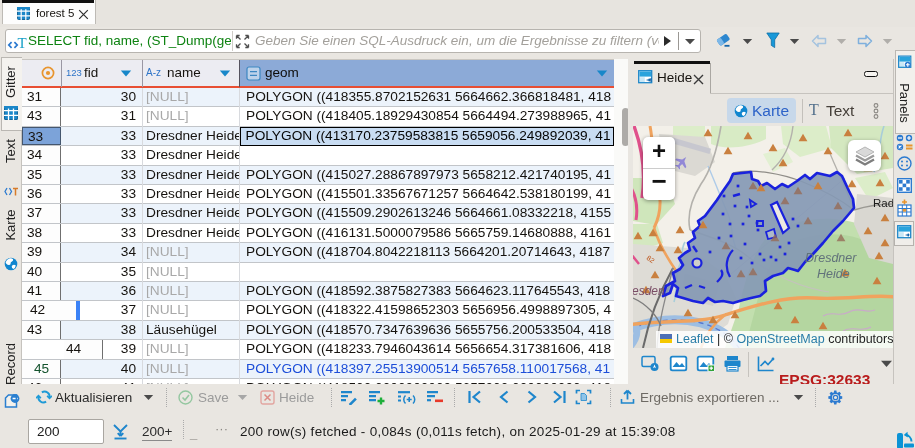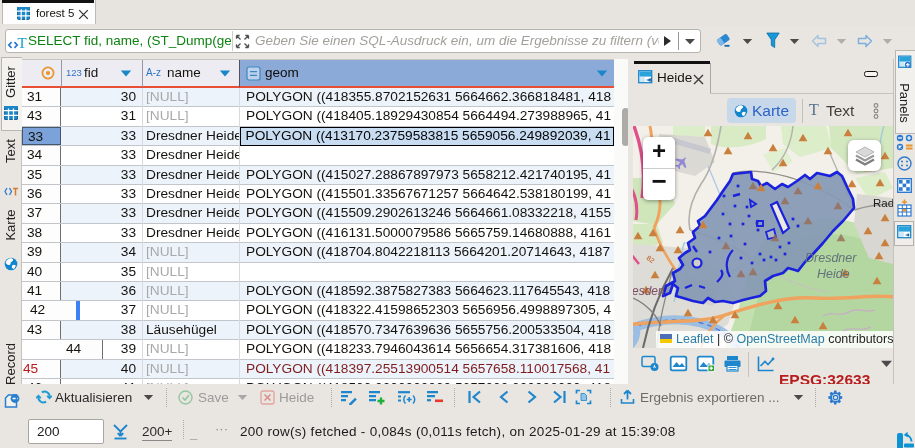--- a/index.html
+++ b/index.html
@@ -230,24 +230,24 @@
           <div style="position:absolute;left:124px;top:0;width:93px;height:100%;overflow:hidden;white-space:nowrap;color:#16130f;line-height:18px;">Läusehügel</div>
           <div style="position:absolute;left:224px;top:0;width:368px;height:100%;overflow:hidden;white-space:nowrap;color:#16130f;line-height:18px;">POLYGON ((418570.7347639636 5655756.200533504, 418</div>
         </div>
         <div style="position:absolute;left:0;top:252.2px;width:592px;height:19.4px;background:#ffffff;border-bottom:1px solid #c2c5c9;box-sizing:border-box;">
           <div style="position:absolute;left:0;top:0;width:39px;height:100%;background:#fdfdfd;border-right:1px solid #6f6f6f;box-sizing:border-box;color:#16130f;padding-left:2px;line-height:18px;margin-left:42px;">44</div>
           <div style="position:absolute;left:39px;top:0;width:75px;height:100%;text-align:right;color:#16130f;line-height:18px;">39</div>
           <div style="position:absolute;left:124px;top:0;width:93px;height:100%;overflow:hidden;white-space:nowrap;color:#a8a8a8;line-height:18px;">[NULL]</div>
           <div style="position:absolute;left:224px;top:0;width:368px;height:100%;overflow:hidden;white-space:nowrap;color:#16130f;line-height:18px;">POLYGON ((418233.7946043614 5656654.317381606, 418</div>
         </div>
         <div style="position:absolute;left:0;top:271.6px;width:592px;height:19.4px;background:#ecf3fb;border-bottom:1px solid #c2c5c9;box-sizing:border-box;">
-          <div style="position:absolute;left:0;top:0;width:39px;height:100%;background:#fdfdfd;border-right:1px solid #6f6f6f;box-sizing:border-box;color:#b91c1c;padding-left:1px;line-height:18px;">45</div>
+          <div style="position:absolute;left:0;top:0;width:39px;height:100%;background:#fdfdfd;border-right:1px solid #6f6f6f;box-sizing:border-box;color:#14532d;padding-left:12px;line-height:18px;">45</div>
           <div style="position:absolute;left:39px;top:0;width:75px;height:100%;text-align:right;color:#16130f;line-height:18px;">40</div>
           <div style="position:absolute;left:124px;top:0;width:93px;height:100%;overflow:hidden;white-space:nowrap;color:#a8a8a8;line-height:18px;">[NULL]</div>
-          <div style="position:absolute;left:224px;top:0;width:368px;height:100%;overflow:hidden;white-space:nowrap;color:#7f1d1d;line-height:18px;">POLYGON ((418397.25513900514 5657658.110017568, 41</div>
+          <div style="position:absolute;left:224px;top:0;width:368px;height:100%;overflow:hidden;white-space:nowrap;color:#1d4ed8;line-height:18px;">POLYGON ((418397.25513900514 5657658.110017568, 41</div>
         </div>
         <div style="position:absolute;left:0;top:291.0px;width:592px;height:19.4px;background:#ffffff;border-bottom:1px solid #c2c5c9;box-sizing:border-box;">
           <div style="position:absolute;left:0;top:0;width:39px;height:100%;background:#fdfdfd;border-right:1px solid #6f6f6f;box-sizing:border-box;color:#16130f;padding-left:5px;line-height:18px;">46</div>
           <div style="position:absolute;left:39px;top:0;width:75px;height:100%;text-align:right;color:#16130f;line-height:18px;">41</div>
           <div style="position:absolute;left:124px;top:0;width:93px;height:100%;overflow:hidden;white-space:nowrap;color:#a8a8a8;line-height:18px;">[NULL]</div>
           <div style="position:absolute;left:224px;top:0;width:368px;height:100%;overflow:hidden;white-space:nowrap;color:#16130f;line-height:18px;">POLYGON ((418500.0000000000 5657000.000000000, 418</div>
         </div>
         <div style="position:absolute;left:120px;top:0;width:1px;height:296px;background:#d8dade;"></div>
         <div style="position:absolute;left:217px;top:0;width:1px;height:296px;background:#d8dade;"></div>
       </div>

